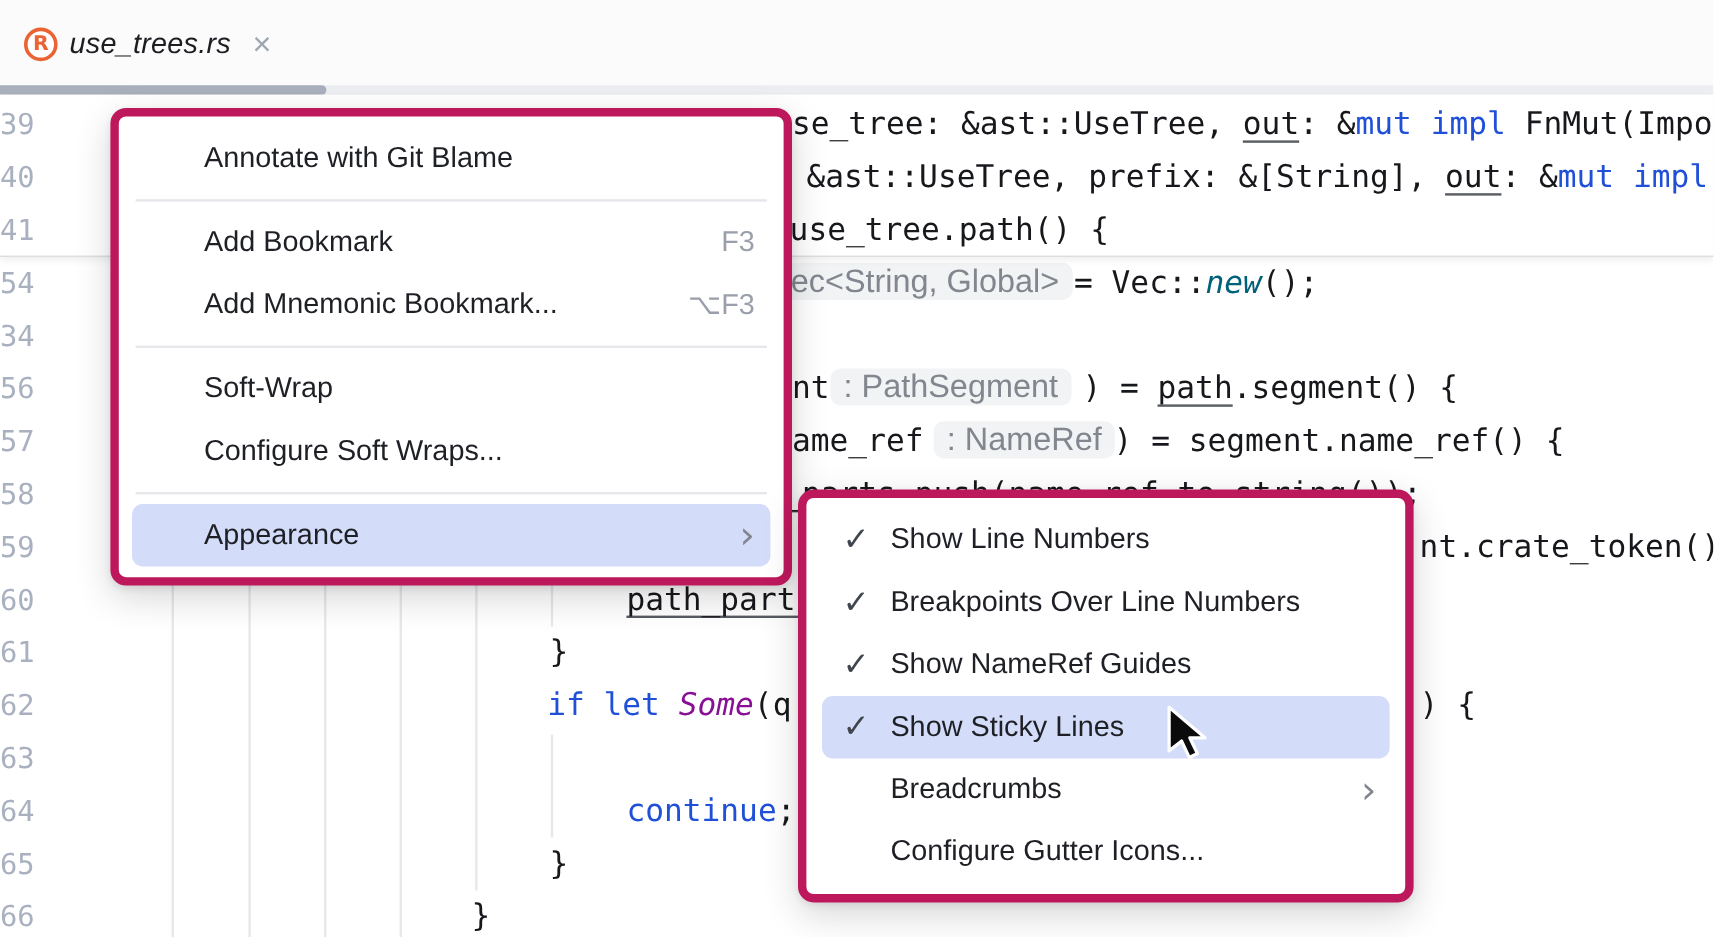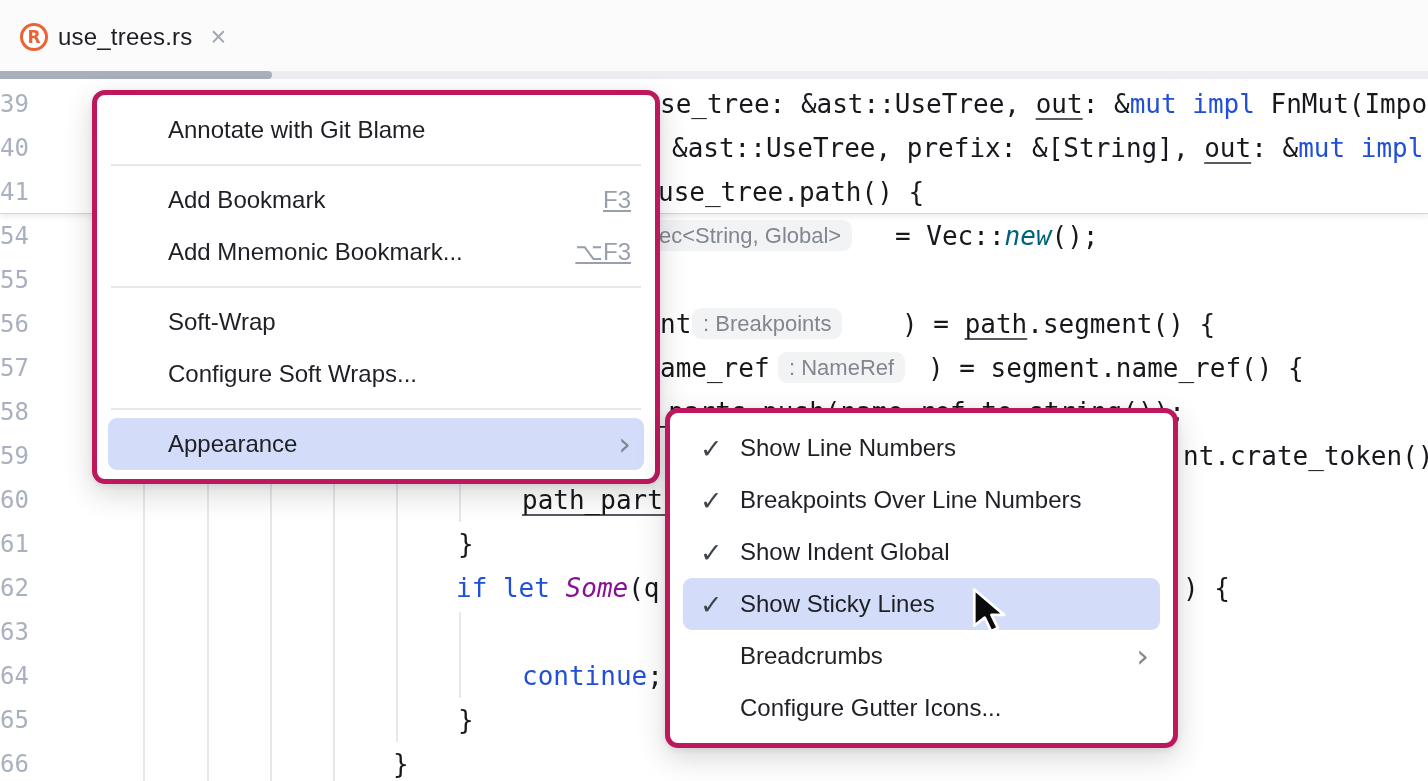--- a/index.html
+++ b/index.html
@@ -10,21 +10,21 @@
   }
 
   
   #tabbar { position:absolute; left:0; top:0; width:1428px; height:71px; background:#fbfbfc; }
   #tab { position:absolute; left:12px; top:10px; height:54px; display:flex; align-items:center; gap:10px; padding:0 8px; }
   .file-icon {
     width:28px; height:28px; border-radius:50%; border:3px solid var(--brand-orange);
     background:#fff; display:flex; align-items:center; justify-content:center;
     font-weight:bold; font-size:17px; color:var(--brand-orange); font-family:"DejaVu Sans", sans-serif;
   }
-  #tab-label { font-size:24px; color:#1c1e22; letter-spacing:.2px; }
+  #tab-label { font-size:24px; color:#1c1e22; letter-spacing:.2px;font-style:italic; }
   #tab-close { font-size:27px; color:#a0a7b1; margin-left:8px; line-height:1; cursor:default; }
   #tab-scroll-track { position:absolute; left:0; top:71px; width:1428px; height:8px; background:#edeef2; }
   #tab-scroll-thumb { position:absolute; left:0; top:71px; width:272px; height:8px; background:var(--tab-thumb); border-radius:0 5px 5px 0; }
 
   
   #editor { position:absolute; left:0; top:79px; width:1428px; height:702px; background:#fff; }
   .guide { position:absolute; width:2px; background:var(--guide); z-index:0; }
 
   .code-row { position:absolute; left:0; height:44px; width:1428px; }
   .lnum {
@@ -36,38 +36,38 @@
     font-family:"DejaVu Sans Mono", monospace; font-size:26px; color:var(--code-text);
   }
   .c-p { color:var(--code-text); }
   .c-k { color:var(--keyword); }
   .c-f { color:var(--function-call); font-style:italic; }
   .c-e { color:var(--enum-variant); font-style:italic; }
   .c-u { color:var(--code-text); text-decoration:underline; text-decoration-thickness:2px; text-underline-offset:5px; text-decoration-color:#595c63; }
   .c-i {
     display:inline-block; vertical-align:middle; height:31px; line-height:31px; padding:0 11px;
     border-radius:9px; background:var(--inlay-bg); color:var(--inlay-text);
-    font-family:"Liberation Sans", sans-serif; font-size:22px; margin-top:-4px;
+    font-family:"Liberation Sans", sans-serif; font-size:27px; margin-top:-4px;
   }
 
   
   #sticky {
     position:absolute; left:0; top:79px; width:1428px; height:135px; background:#fff; z-index:2;
     border-bottom:1px solid #d4d7db; box-shadow:0 3px 6px rgba(0,0,0,.07);
   }
 
   
   .popup {
-    position:absolute; background:#fff; border:5px solid #be185d; border-radius:13px;
+    position:absolute; background:#fff; border:7px solid #be185d; border-radius:13px;
     box-shadow:0 10px 30px rgba(0,0,0,.16), 0 2px 6px rgba(0,0,0,.08); padding:9px 0;
   }
   #context-menu { left:92px; top:90px; width:568px; z-index:5; }
   #appearance-submenu { left:665px; top:408px; width:513px; z-index:6; }
   .mi { position:relative; height:52px; display:flex; align-items:center; padding:0 24px 0 71px; font-size:24px; color:var(--menu-text); }
-  .mi .shortcut { margin-left:auto; color:var(--shortcut-text);text-decoration:underline; }
+  .mi .shortcut { margin-left:auto; color:var(--shortcut-text); }
   .mi .chev { margin-left:auto; color:#82868f; font-size:32px; line-height:1; font-family:"DejaVu Sans", sans-serif; }
   .mi.hl { background:var(--accent-highlight); border-radius:9px; margin:0 11px; padding:0 13px 0 60px;text-align:right; }
   .sep { height:2px; background:var(--separator); margin:8px 14px; }
   #appearance-submenu .mi { padding-left:70px; }
   #appearance-submenu .mi .check { position:absolute; left:30px; top:50%; transform:translateY(-50%); font-size:27px; font-weight:bold; color:var(--check); font-family:"DejaVu Sans", sans-serif; }
   #appearance-submenu .mi.hl { margin:0 13px; padding-left:57px; }
   #appearance-submenu .mi.hl .check { left:17px; }
 
   #cursor { position:absolute; left:972px; top:588px; z-index:10; }
 </style>
@@ -93,26 +93,26 @@
       <div class="guide" style="left: 333px; top: 179px; height: 523px;"></div>
       <div class="guide" style="left: 396px; top: 179px; height: 484px;"></div>
       <div class="guide" style="left: 459px; top: 179px; height: 264px;"></div>
       <div class="guide" style="left: 459px; top: 533px; height: 86px;"></div>
       <div class="code-row" style="top: 135px;">
         <div class="lnum">54</div>
         <span class="frag" style="left: 648px;"><span class="c-i">ec&lt;String, Global&gt;</span></span>
         <span class="frag" style="left: 895px;"><span class="c-p">= Vec::</span><span class="c-f">new</span><span class="c-p">();</span></span>
       </div>
       <div class="code-row" style="top: 179px;">
-        <div class="lnum">55</div>
+        <div class="lnum">34</div>
       </div>
       <div class="code-row" style="top: 223px;">
         <div class="lnum">56</div>
         <span class="frag" style="left: 660px;"><span class="c-p">nt</span></span>
-        <span class="frag" style="left: 692px;"><span class="c-i">: Breakpoints</span></span>
+        <span class="frag" style="left: 692px;"><span class="c-i">: PathSegment</span></span>
         <span class="frag" style="left: 902px; text-align: center;"><span class="c-p">) = </span><span class="c-u">path</span><span class="c-p">.segment() {</span></span>
       </div>
       <div class="code-row" style="top: 267px;">
         <div class="lnum">57</div>
         <span class="frag" style="left: 660px;"><span class="c-p">ame_ref</span></span>
         <span class="frag" style="left: 778px;"><span class="c-i">: NameRef</span></span>
         <span class="frag" style="left: 928px;"><span class="c-p">) = segment.name_ref() {</span></span>
       </div>
       <div class="code-row" style="top: 311px;">
         <div class="lnum">58</div>
@@ -198,21 +198,21 @@
       <div class="mi">
         <span class="check">✓</span>
         <span>Show Line Numbers</span>
       </div>
       <div class="mi">
         <span class="check">✓</span>
         <span>Breakpoints Over Line Numbers</span>
       </div>
       <div class="mi">
         <span class="check">✓</span>
-        <span>Show Indent Global</span>
+        <span>Show NameRef Guides</span>
       </div>
       <div class="mi hl">
         <span class="check">✓</span>
         <span>Show Sticky Lines</span>
       </div>
       <div class="mi">
         <span>Breadcrumbs</span>
         <span class="chev">›</span>
       </div>
       <div class="mi">

